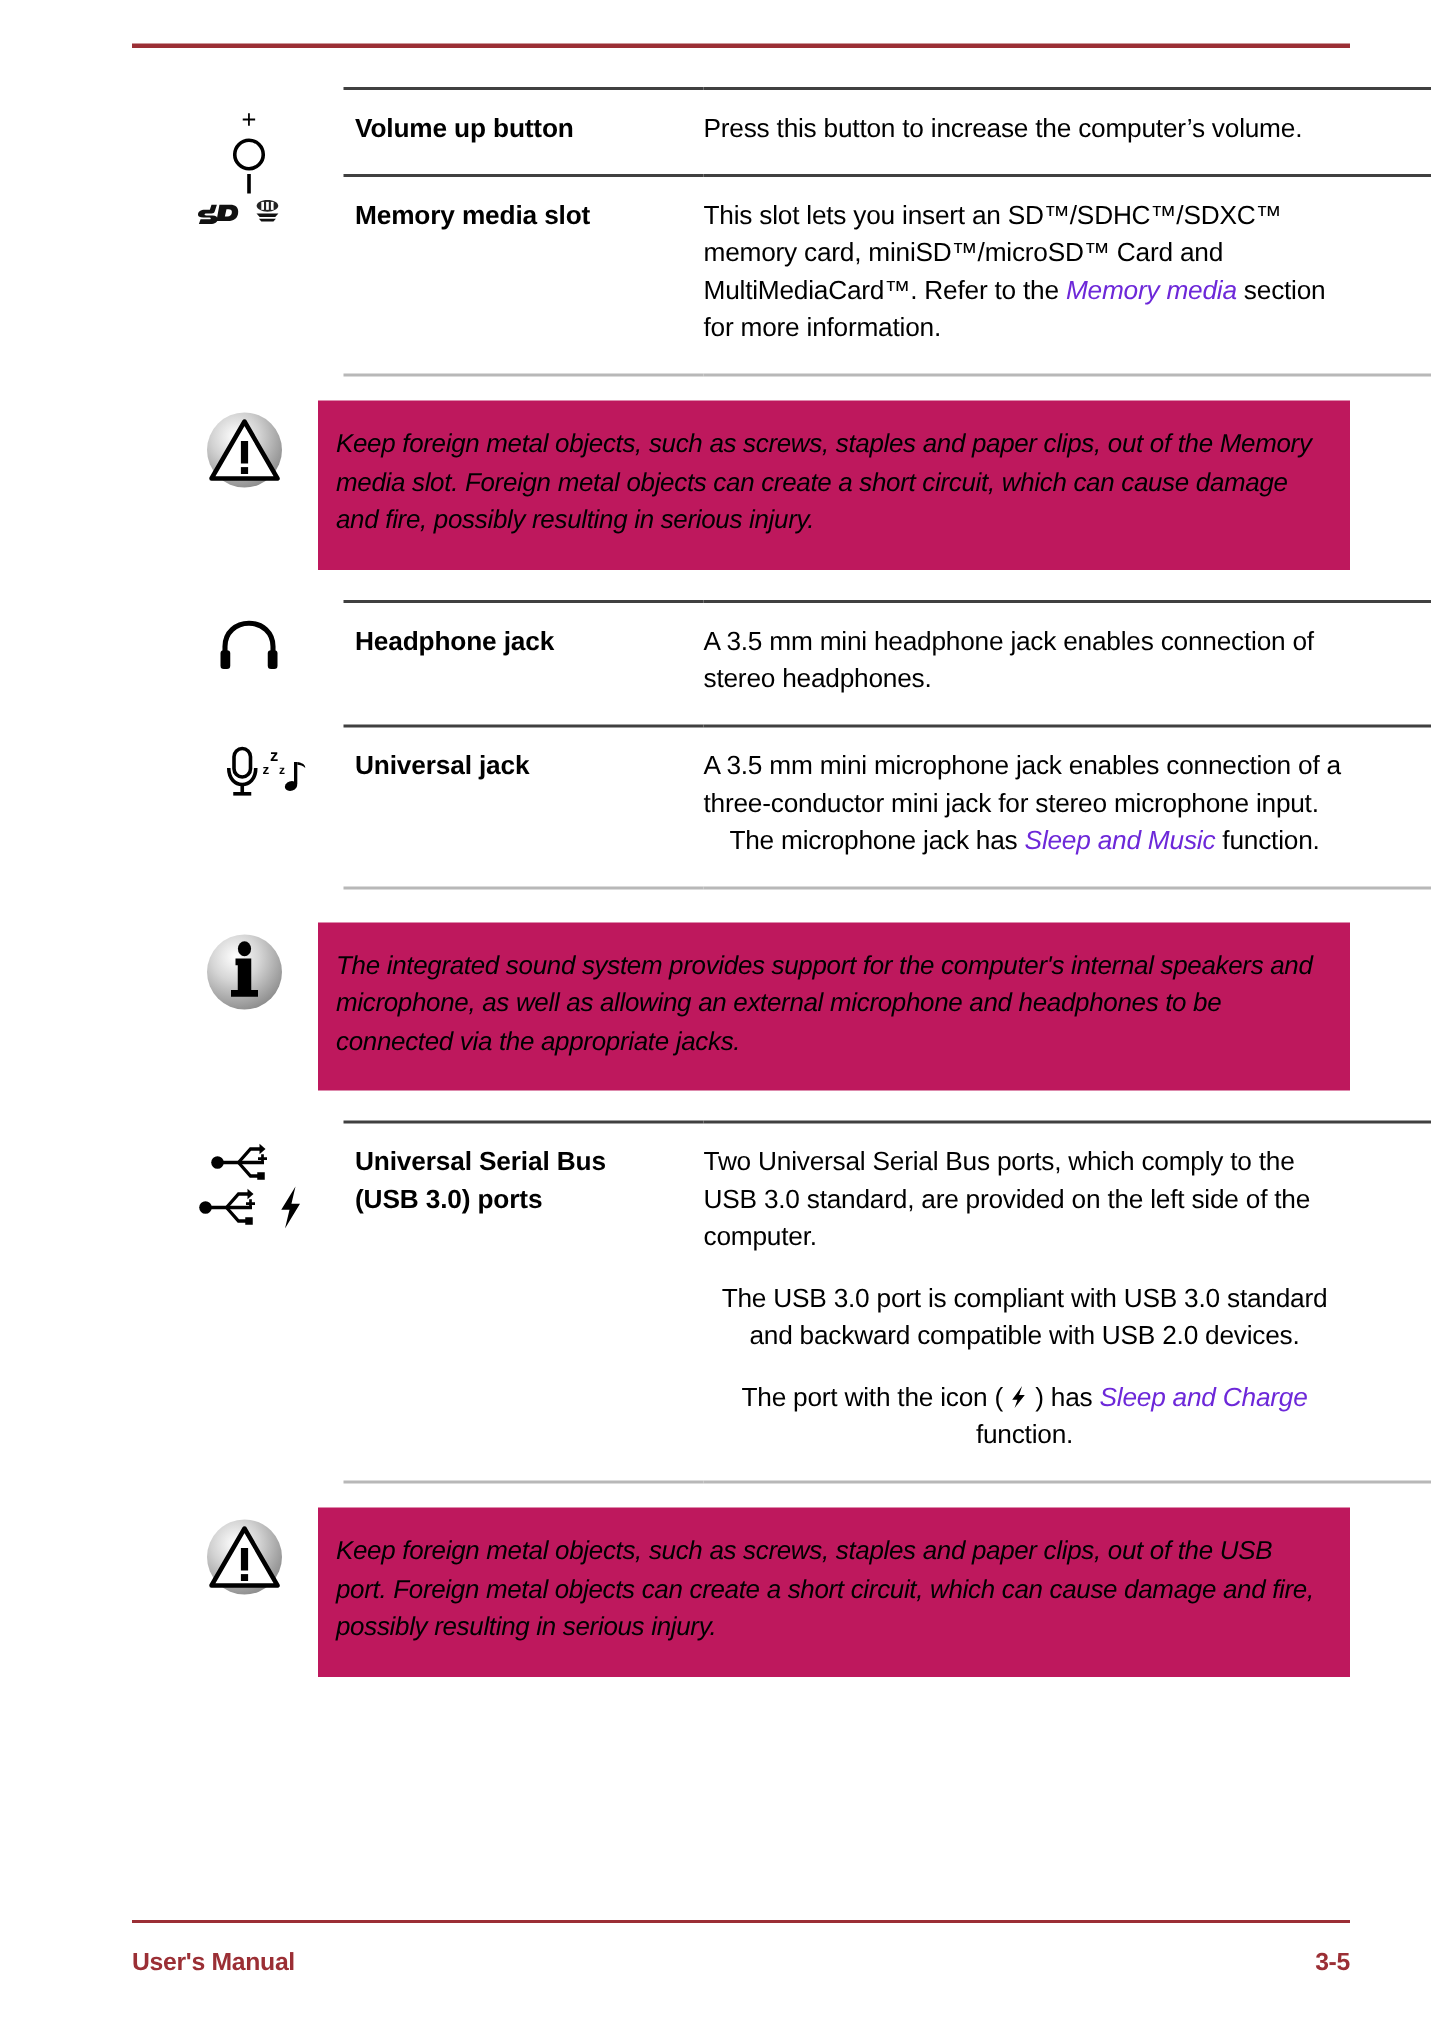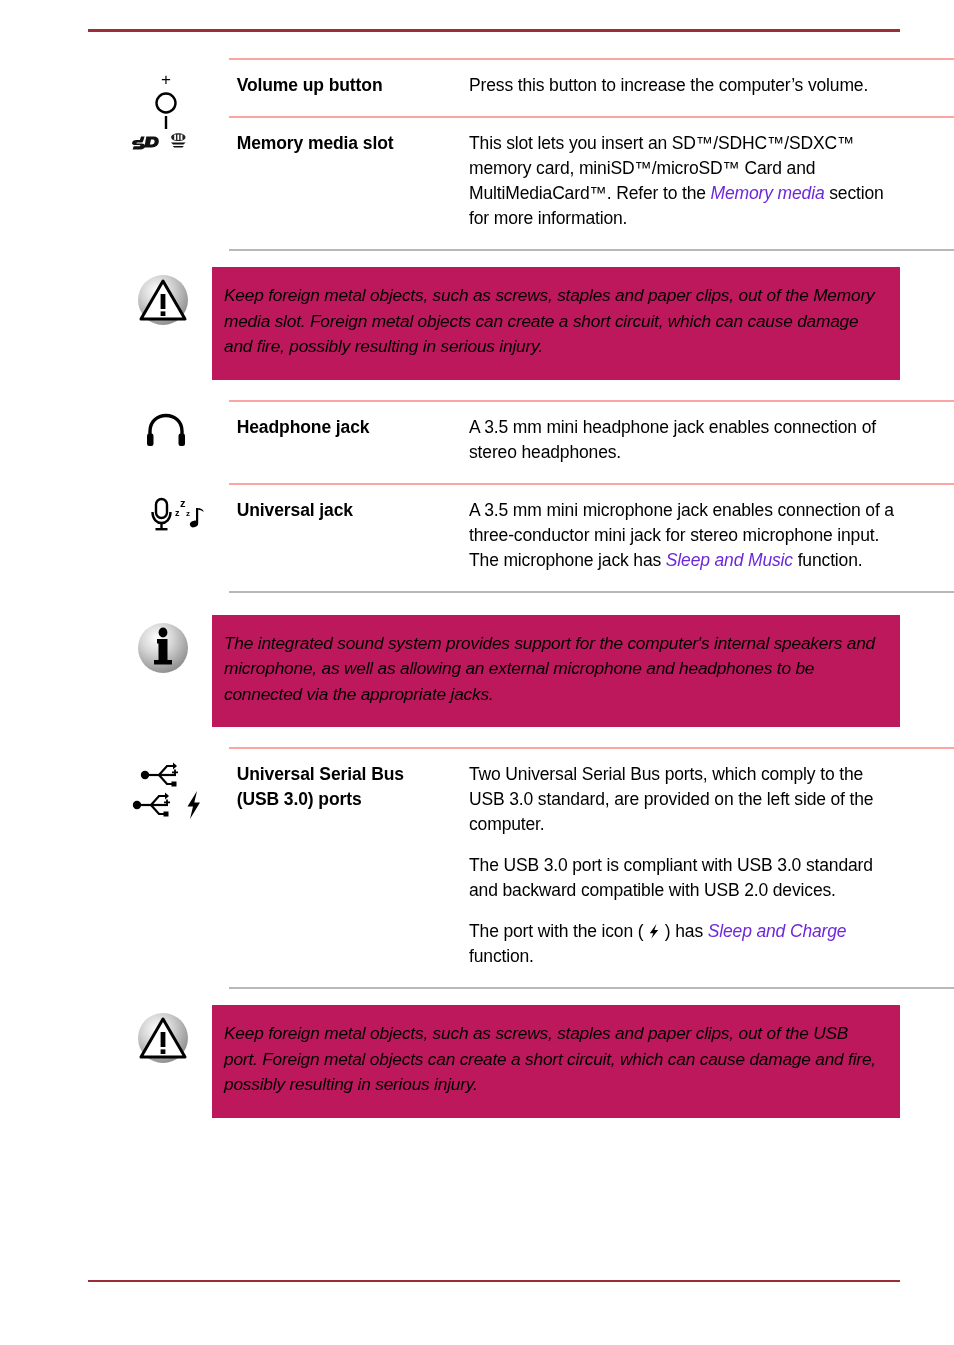--- a/index.html
+++ b/index.html
@@ -40,21 +40,21 @@
     width: 954px;
   }
 
   
   .spec-table {
     width: 954px;
     border-collapse: collapse;
   }
   .spec-row > td {
     vertical-align: top;
-    border-top: 2px solid #fca5a5;
+    border-top: 2px solid #404040;
     padding: 0;
   }
   .col-icon {
     width: 215px;
     border-top: 2px solid transparent !important;
     position: relative;
   }
   .col-term {
     width: 226px;
   }
@@ -75,20 +75,21 @@
     padding: 13px 0 18px 0;
     font-size: 17.5px;
     line-height: 25px;
     letter-spacing: -0.15px;
   }
   .cell-pad-desc p {
     margin: 0;
   }
   .cell-pad-desc p + p {
     margin-top: 16px;
+    text-align: center;
   }
 
   .xlink {
     color: #6d28d9;
     font-style: italic;
   }
   .icon-wrap {
     position: absolute;
     right: 18px;
     top: 10px;
@@ -412,14 +413,18 @@
         </svg>
       </div>
       <div class="note-body">
         <p>Keep foreign metal objects, such as screws, staples and paper clips, out of the USB port. Foreign metal objects can create a short circuit, which can cause damage and fire, possibly resulting in serious injury.</p>
       </div>
     </div>
 
   </div>
 
   <div class="footer-rule"></div>
+  <div class="footer">
+    <span>User's Manual</span>
+    <span>3-5</span>
+  </div>
 
 </div>
 
 </body></html>

